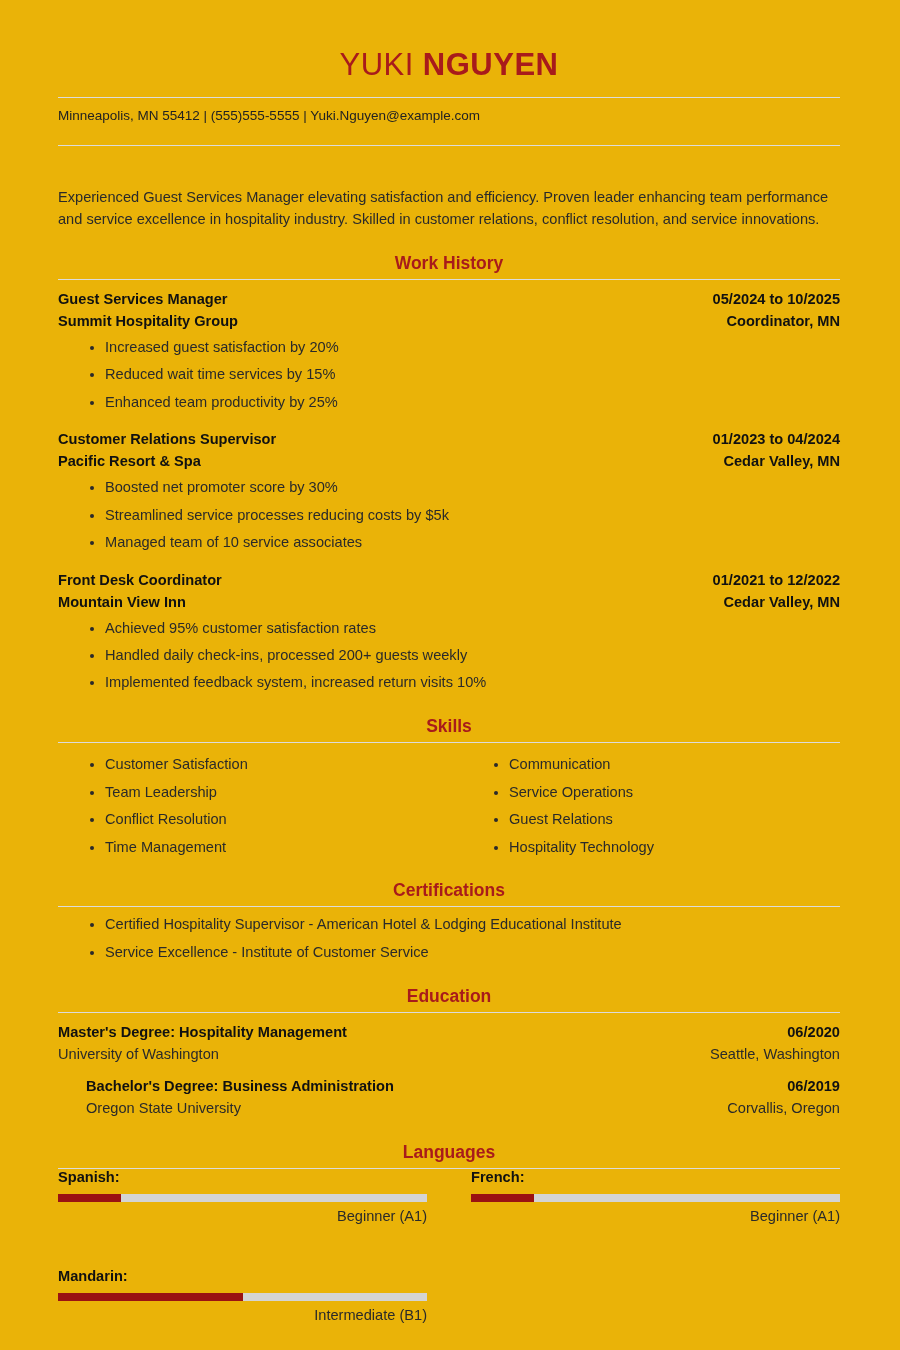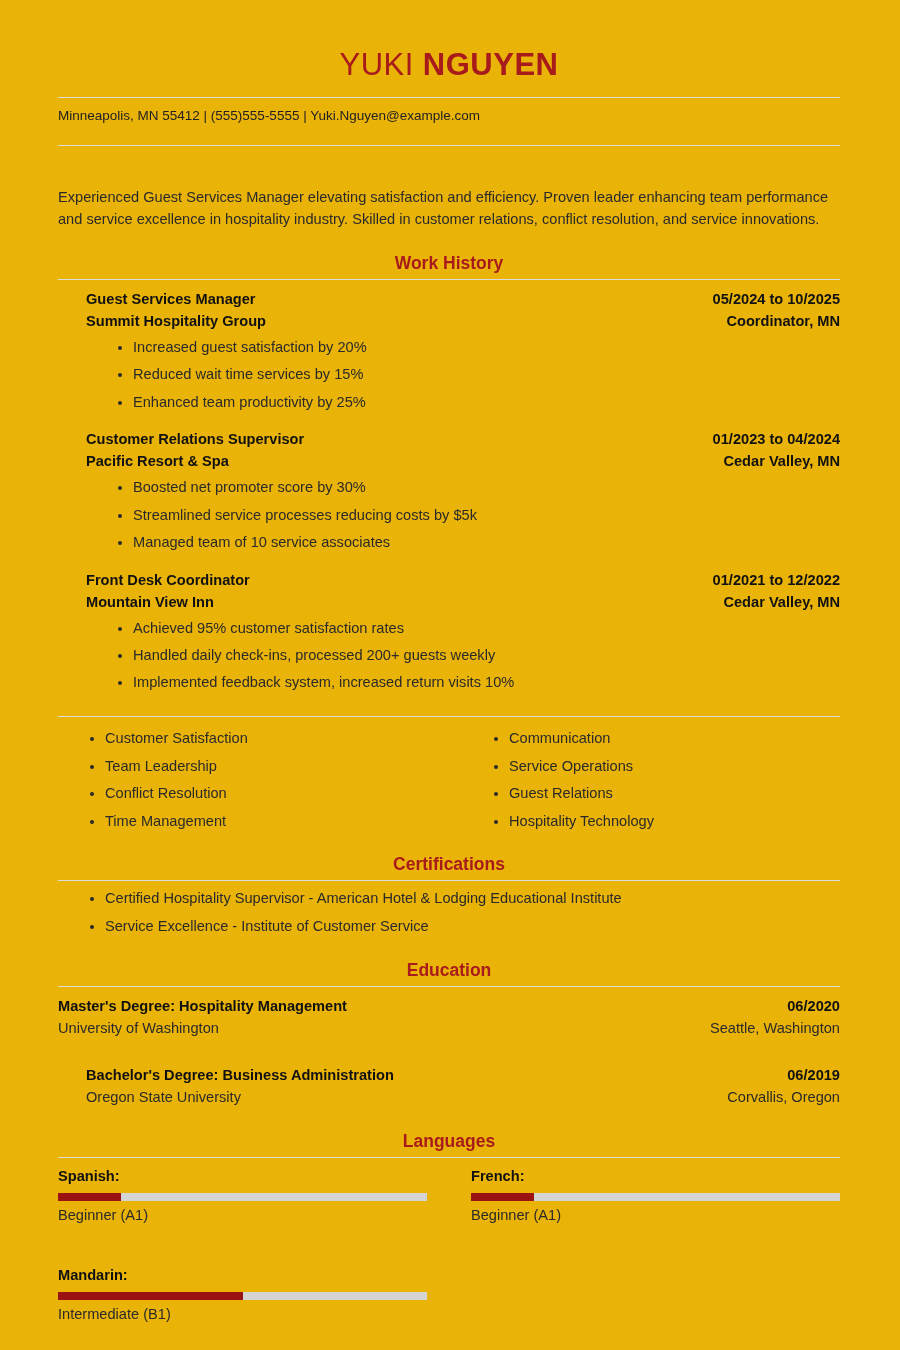--- a/index.html
+++ b/index.html
@@ -55,21 +55,21 @@
   }
   .section .divider { margin-top: 5px; }
   .section-body { margin-top: 7px; }
   .summary-text {
     font-size: 14.6px;
     line-height: 1.5;
     color: var(--text);
     margin-top: 41px;
   }
   
-  .job { margin-top: 9px; margin-bottom: 16px; margin-left: 28px; }
+  .job { margin-top: 9px; margin-bottom: 16px; }
   .job:last-child { margin-bottom: 0; }
   .job-row {
     display: flex;
     justify-content: space-between;
     font-size: 14.6px;
     font-weight: 700;
     color: var(--text-strong);
     line-height: 1.5;
   }
   ul.bullets {
@@ -84,54 +84,53 @@
     color: var(--text);
   }
   ul.bullets li:last-child { margin-bottom: 0; }
   
   .two-col {
     display: grid;
     grid-template-columns: 1fr 1fr;
     column-gap: 26px;
   }
   
-  .edu-entry { margin-top: 9px; margin-bottom: 26px; }
+  .edu-entry { margin-top: 9px; margin-bottom: 11px; }
   .edu-entry:last-child { margin-bottom: 0; margin-left: 28px; }
   .edu-row {
     display: flex;
     justify-content: space-between;
     font-size: 14.6px;
     line-height: 1.5;
   }
   .edu-row.strong { font-weight: 700; color: var(--text-strong); }
   
   .lang-grid {
     display: grid;
     grid-template-columns: 1fr 1fr;
     column-gap: 23px;
     row-gap: 15px;
-    margin-top: 10px;
     gap: 44px;
   }
   .lang-label {
     font-size: 14.6px;
     font-weight: 700;
     color: var(--text-strong);
   }
   .lang-bar {
     width: 100%;
     height: 8px;
     background: var(--bar-track);
     margin: 9px 0 6px 0;
   }
   .lang-bar-fill {
     height: 100%;
     background: var(--bar-fill);
   }
-  .lang-level { font-size: 14.6px; color: var(--text); }
+  .lang-level { font-size: 14.6px; color: var(--text); text-align: right; }
 </style>
 </head>
 <body>
 
 <div class="page">
 
   <h1 class="name">
     <span class="first">YUKI</span><span class="last">NGUYEN</span>
   </h1>
   <hr class="divider">
@@ -194,20 +193,21 @@
           <li>Achieved 95% customer satisfaction rates</li>
           <li>Handled daily check-ins, processed 200+ guests weekly</li>
           <li>Implemented feedback system, increased return visits 10%</li>
         </ul>
       </div>
 
     </div>
   </div>
 
   <div class="section">
+    <div class="section-title">Skills</div>
     <hr class="divider">
     <div class="section-body two-col">
       <ul class="bullets">
         <li>Customer Satisfaction</li>
         <li>Team Leadership</li>
         <li>Conflict Resolution</li>
         <li>Time Management</li>
       </ul>
       <ul class="bullets">
         <li>Communication</li>

